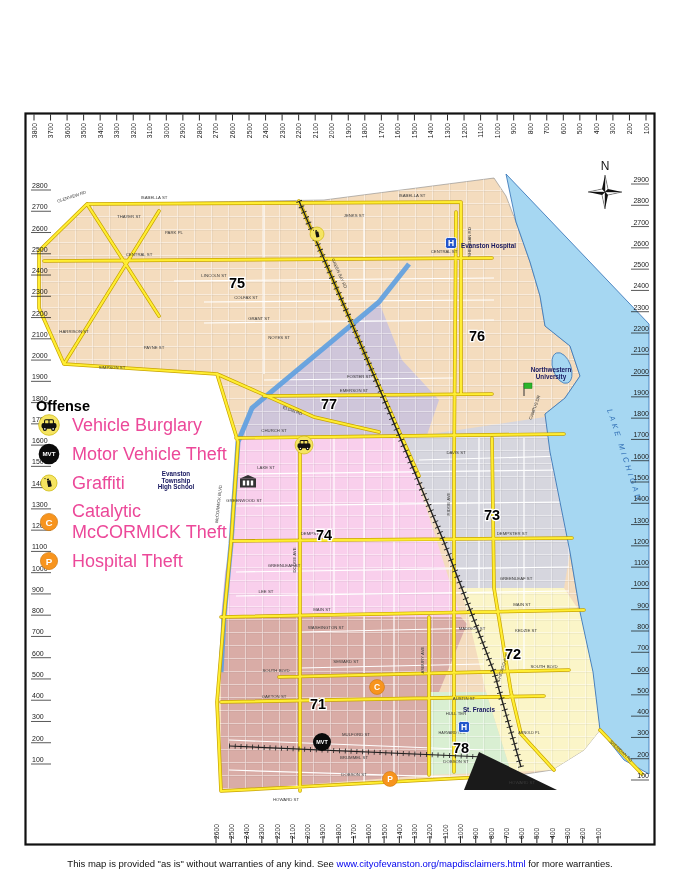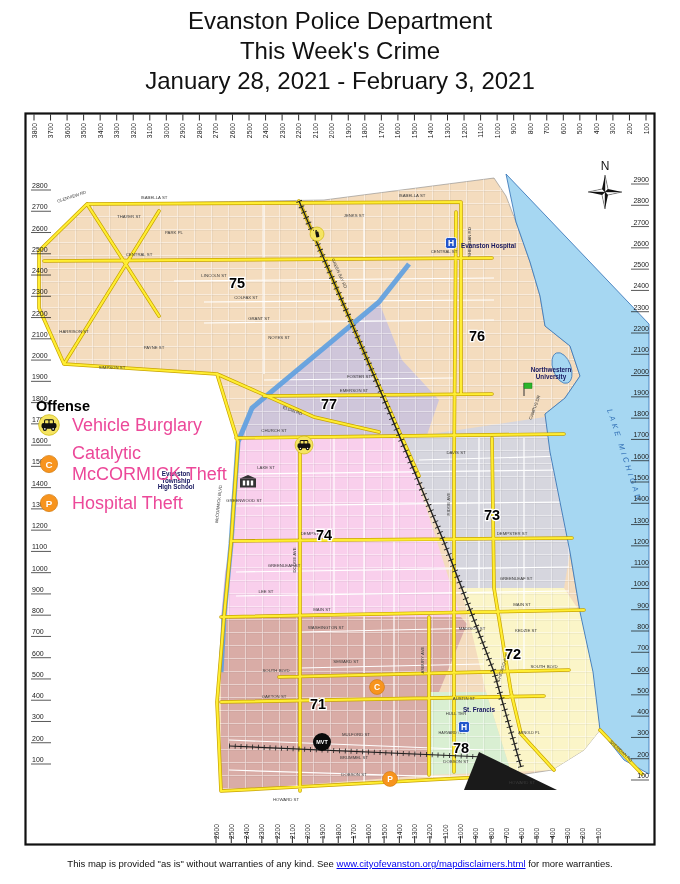--- a/index.html
+++ b/index.html
@@ -9,32 +9,27 @@
          font-size:24px;line-height:30px;color:#111;}
   #map-svg{position:absolute;left:24px;top:112px;width:632px;height:736px;}
   #map-svg text{font-family:"Liberation Sans",sans-serif;}
   #legend{position:absolute;left:36px;top:398px;width:215px;}
   #legend h3{margin:0 0 0 0;font-size:14.5px;color:#000;}
   .leg-row{display:flex;align-items:center;margin-bottom:7px;}
   .leg-icon{width:26px;height:22px;flex:0 0 26px;margin-right:10px;}
   .leg-label{font-size:18px;color:#ec4899;}
   #footer{position:absolute;top:858px;left:0;width:680px;text-align:center;
           font-size:9.5px;color:#111;}
-  #footer a{color:#0000EE;text-decoration:underline;cursor:pointer;}
+  #footer a{color:#0000EE;cursor:pointer;}
   .tick-num{fill:#222;}
 </style>
 </head>
 <body>
 <div id="page">
 
-  <div id="title">
-    <div>Evanston Police Department</div>
-    <div>This Week's Crime</div>
-    <div>January 28, 2021 - February 3, 2021</div>
-  </div>
 
   <svg id="map-svg" viewBox="0 0 632 736">
     <defs>
       <pattern id="sgrid" width="17" height="13" patternUnits="userSpaceOnUse">
         <path d="M0,0.5 H17 M0.5,0 V13" stroke="#ffffff" stroke-width="1" opacity="0.8" fill="none"></path>
         <path d="M0,1.6 H17 M1.6,0 V13" stroke="#555" stroke-width="0.25" opacity="0.5" fill="none"></path>
       </pattern>
       <clipPath id="landclip">
         <path d="M63,92 L300,88 L470,66 L482,84 L492,110 L506,150 L516,184 L521,214 L546,234 L556,264 L541,286 L521,302 L526,340 L536,390 L546,440 L556,500 L569,560 L576,618 L560,638 L528,658 L495,663 L197,679 L193,590 L200,505 L207,432 L214,330 L193,262 L40,252 L15,196 L15,139 Z"></path>
       </clipPath>
@@ -486,20 +481,46 @@
               <circle cx="3.6" cy="3.4" r="0.7" fill="#fff"></circle>
             </g>
           </g>
         </svg>
       <span class="leg-label">Vehicle Burglary</span>
     </div>
     <div class="leg-row">
       <svg class="leg-icon" viewBox="0 0 26 22">
           <g class="leg-draw">
             <g transform="translate(13,11) scale(1.15)">
+              <circle cx="0" cy="0" r="9" fill="#0A0A0A"></circle>
+              <text x="0" y="1.9" text-anchor="middle" font-size="5.4" font-weight="bold" fill="#fff">MVT</text>
+            </g>
+          </g>
+        </svg>
+      <span class="leg-label">Motor Vehicle Theft</span>
+    </div>
+    <div class="leg-row">
+      <svg class="leg-icon" viewBox="0 0 26 22">
+          <g class="leg-draw">
+            <g transform="translate(13,11) scale(1.15)">
+              <circle cx="0" cy="0" r="7" fill="#F5E462" stroke="#C9B400" stroke-width="0.6"></circle>
+              <g transform="rotate(-12)">
+                <rect x="-1.4" y="-2.2" width="3.2" height="5.6" rx="0.6" fill="#111"></rect>
+                <rect x="-1.1" y="-3.9" width="1.7" height="1.5" fill="#111"></rect>
+                <circle cx="-2.6" cy="-4.4" r="0.5" fill="#111"></circle>
+              </g>
+            </g>
+          </g>
+        </svg>
+      <span class="leg-label">Graffiti</span>
+    </div>
+    <div class="leg-row">
+      <svg class="leg-icon" viewBox="0 0 26 22">
+          <g class="leg-draw">
+            <g transform="translate(13,11) scale(1.15)">
               <circle cx="0" cy="0" r="7.5" fill="#F7941E" stroke="#C86F00" stroke-width="0.5"></circle>
               <text x="0" y="3.1" text-anchor="middle" font-size="8.5" font-weight="bold" fill="#fff">C</text>
             </g>
           </g>
         </svg>
       <span class="leg-label">Catalytic McCORMICK Theft</span>
     </div>
     <div class="leg-row">
       <svg class="leg-icon" viewBox="0 0 26 22">
           <g class="leg-draw">

